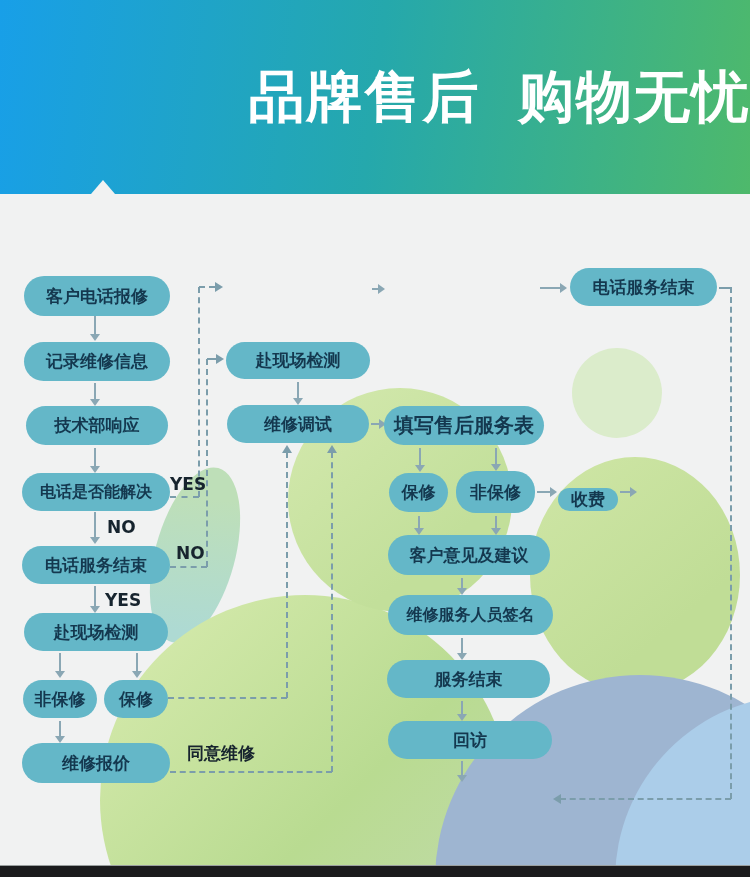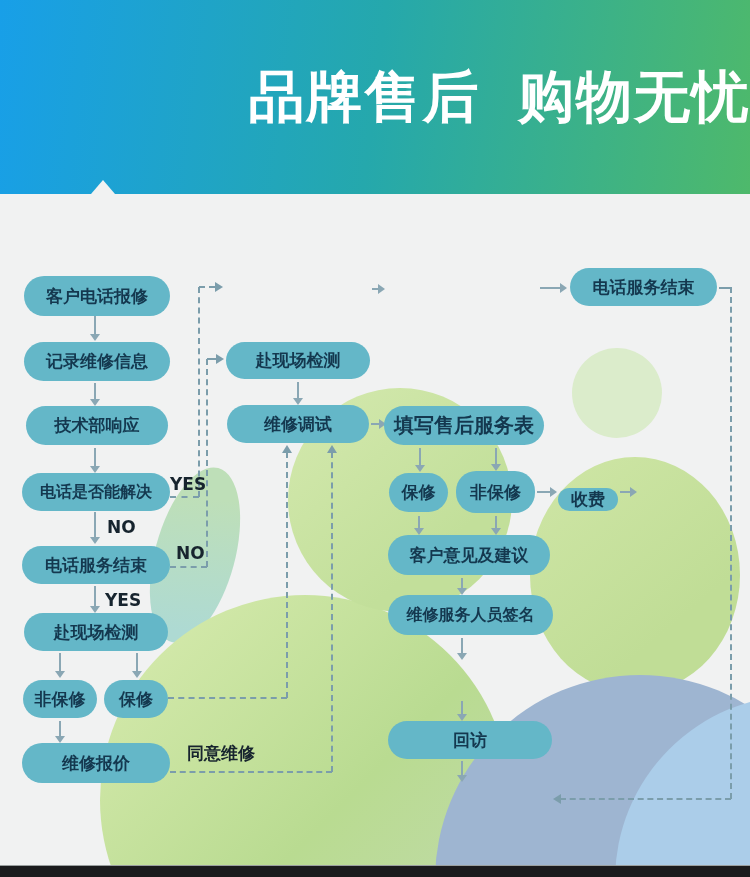--- a/index.html
+++ b/index.html
@@ -174,20 +174,21 @@
   <div class="node" id="n9">维修报价</div>
   <div class="node" id="n11">赴现场检测</div>
   <div class="node" id="n12">维修调试</div>
   <div class="node" id="n14">电话服务结束</div>
   <div class="node" id="n15">填写售后服务表</div>
   <div class="node" id="n16">保修</div>
   <div class="node" id="n17">非保修</div>
   <div class="node" id="n18">收费</div>
   <div class="node" id="n20">客户意见及建议</div>
   <div class="node" id="n21">维修服务人员签名</div>
+  <div class="node" id="n22">服务结束</div>
   <div class="node" id="n23">回访</div>
 
   <div class="elabel" id="lbl-yes-phone">YES</div>
   <div class="elabel" id="lbl-no-phone">NO</div>
   <div class="elabel" id="lbl-no-onsite">NO</div>
   <div class="elabel" id="lbl-yes-onsite">YES</div>
   <div class="elabel" id="lbl-agree">同意维修</div>
 
   <div id="footer-bar"></div>
 </div>

